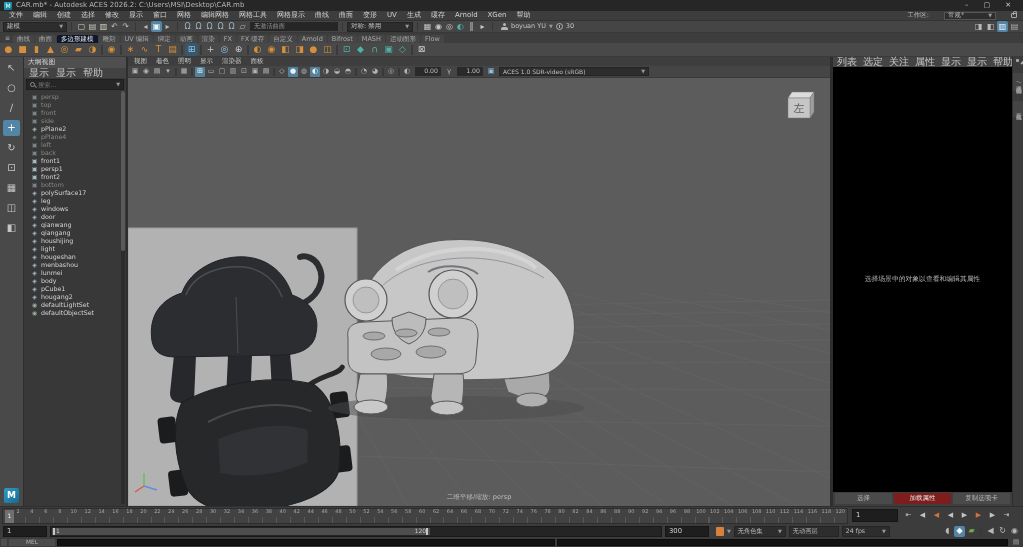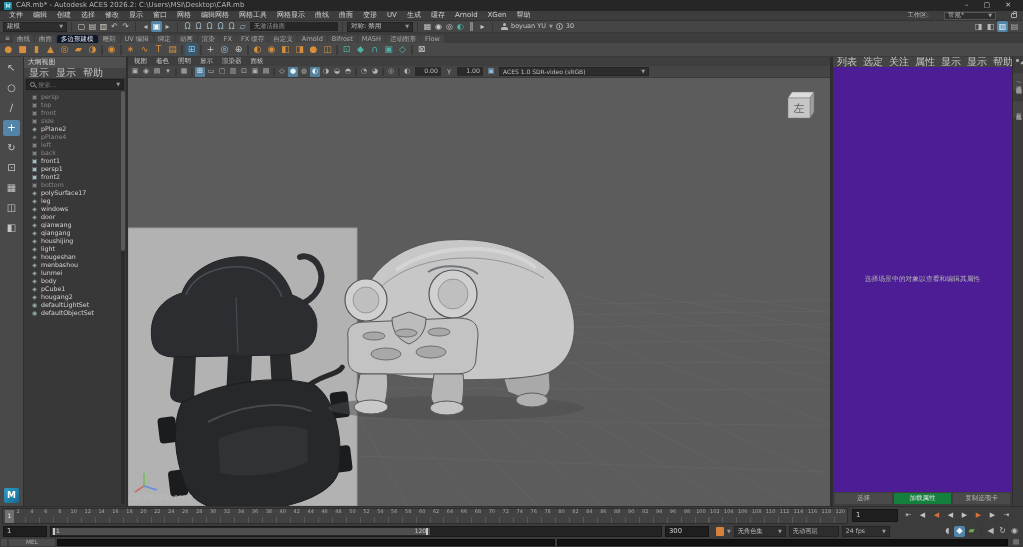--- a/index.html
+++ b/index.html
@@ -78,33 +78,33 @@
   .vp-menus{height:9px;background:#3e3e3e;display:flex;align-items:center;gap:9px;padding:0 6px}
   .vp-menu-item{font-size:6.5px;color:#c6c6c6;white-space:nowrap}
   .vp-toolbar{height:12px;background:#454545;display:flex;align-items:center;gap:1px;padding:0 2px;border-bottom:1px solid #3a3a3a}
   .vp-ic{width:10px;height:10px;border-radius:1px;display:flex;align-items:center;justify-content:center;font-size:7px;color:#b4b4b4;flex:0 0 auto}
   .vp-ic.hl{background:#55809c;color:#eaf2f8}
   .vp-ic.sep{width:2px;height:8px;background:#383838;border-radius:0;margin:0 1px}
   .vp-field{width:26px;height:9px;background:#2a2a2a;display:flex;align-items:center;justify-content:flex-end;padding:0 3px;font-size:6.2px;color:#c0c0c0;margin:0 2px}
   .vp-dd{width:150px;height:9px;background:#2d2d2d;border:1px solid #242424;display:flex;align-items:center;justify-content:space-between;padding:0 3px;font-size:6px;color:#bdbdbd;margin-left:2px}
   .vp-canvas{position:relative;flex:1}
   .vp-canvas svg{position:absolute;left:0;top:0}
-  .vp-overlay-label{position:absolute;left:0;right:0;bottom:5px;font-size:6.6px;color:#bcbcbc;pointer-events:none}
+  .vp-overlay-label{position:absolute;left:0;right:0;bottom:5px;text-align:center;font-size:6.6px;color:#bcbcbc;pointer-events:none}
 
   .attr{width:180px;background:#464646;display:flex;flex-direction:column;border-left:1px solid #2e2e2e}
   .attr-menus{height:10px;background:#444;display:flex;align-items:center;gap:6px;padding:0 4px}
   .attr-menu-item{font-size:10px;color:#c6c6c6;white-space:nowrap}
   .pin{margin-left:auto;width:8px;height:8px;position:relative}
   .pin::before{content:"";position:absolute;left:1px;top:3px;width:6px;height:1.5px;background:#a8a8a8;transform:rotate(-45deg)}
   .pin::after{content:"";position:absolute;right:0;top:1px;width:3px;height:3px;background:#a8a8a8;border-radius:1px}
-  .attr-body{flex:1;display:flex;align-items:center;justify-content:center;background:#4c1d95}
+  .attr-body{flex:1;display:flex;align-items:center;justify-content:center;background:#000000}
   .attr-placeholder{font-size:6.8px;color:#b2b2b2;text-align:center;padding:0 10px}
   .attr-buttons{height:14px;display:flex;gap:2px;padding:1px 2px 2px;background:#3e3e3e}
   .attr-btn{flex:1;background:#4a4a4a;border-radius:1px;display:flex;align-items:center;justify-content:center;font-size:6.5px;color:#b6b6b6}
-  .attr-btn.active{background:#15803d;color:#e4e4e4}
+  .attr-btn.active{background:#7f1d1d;color:#e4e4e4}
 
   .right-strip{width:11px;background:#3b3b3b;display:flex;flex-direction:column;align-items:center;padding-top:16px;gap:10px;border-left:1px solid #2e2e2e}
   .v-tab{writing-mode:vertical-rl;font-size:5.8px;color:#9c9c9c;background:#454545;padding:8px 0;width:10px;display:flex;align-items:center;justify-content:center;border-radius:0 2px 2px 0}
 
   
   .timeslider{position:absolute;top:506px;left:0;width:1023px;height:18px;background:#3c3c3c;display:flex;align-items:center;border-top:1px solid #2e2e2e}
   .ts-ruler{position:relative;margin-left:2px;width:846px;height:16px;background:#424242;border:1px solid #2d2d2d;overflow:hidden}
   .ts-ticklabels{display:flex;height:8px;padding-left:8px}
   .ts-tick{flex:1;font-size:5px;color:#a6a6a6;text-align:center;overflow:hidden}
   .ts-tickmarks{height:6px;margin-left:8px;background:repeating-linear-gradient(90deg,#585858 0 1px,transparent 1px 13.95px)}

